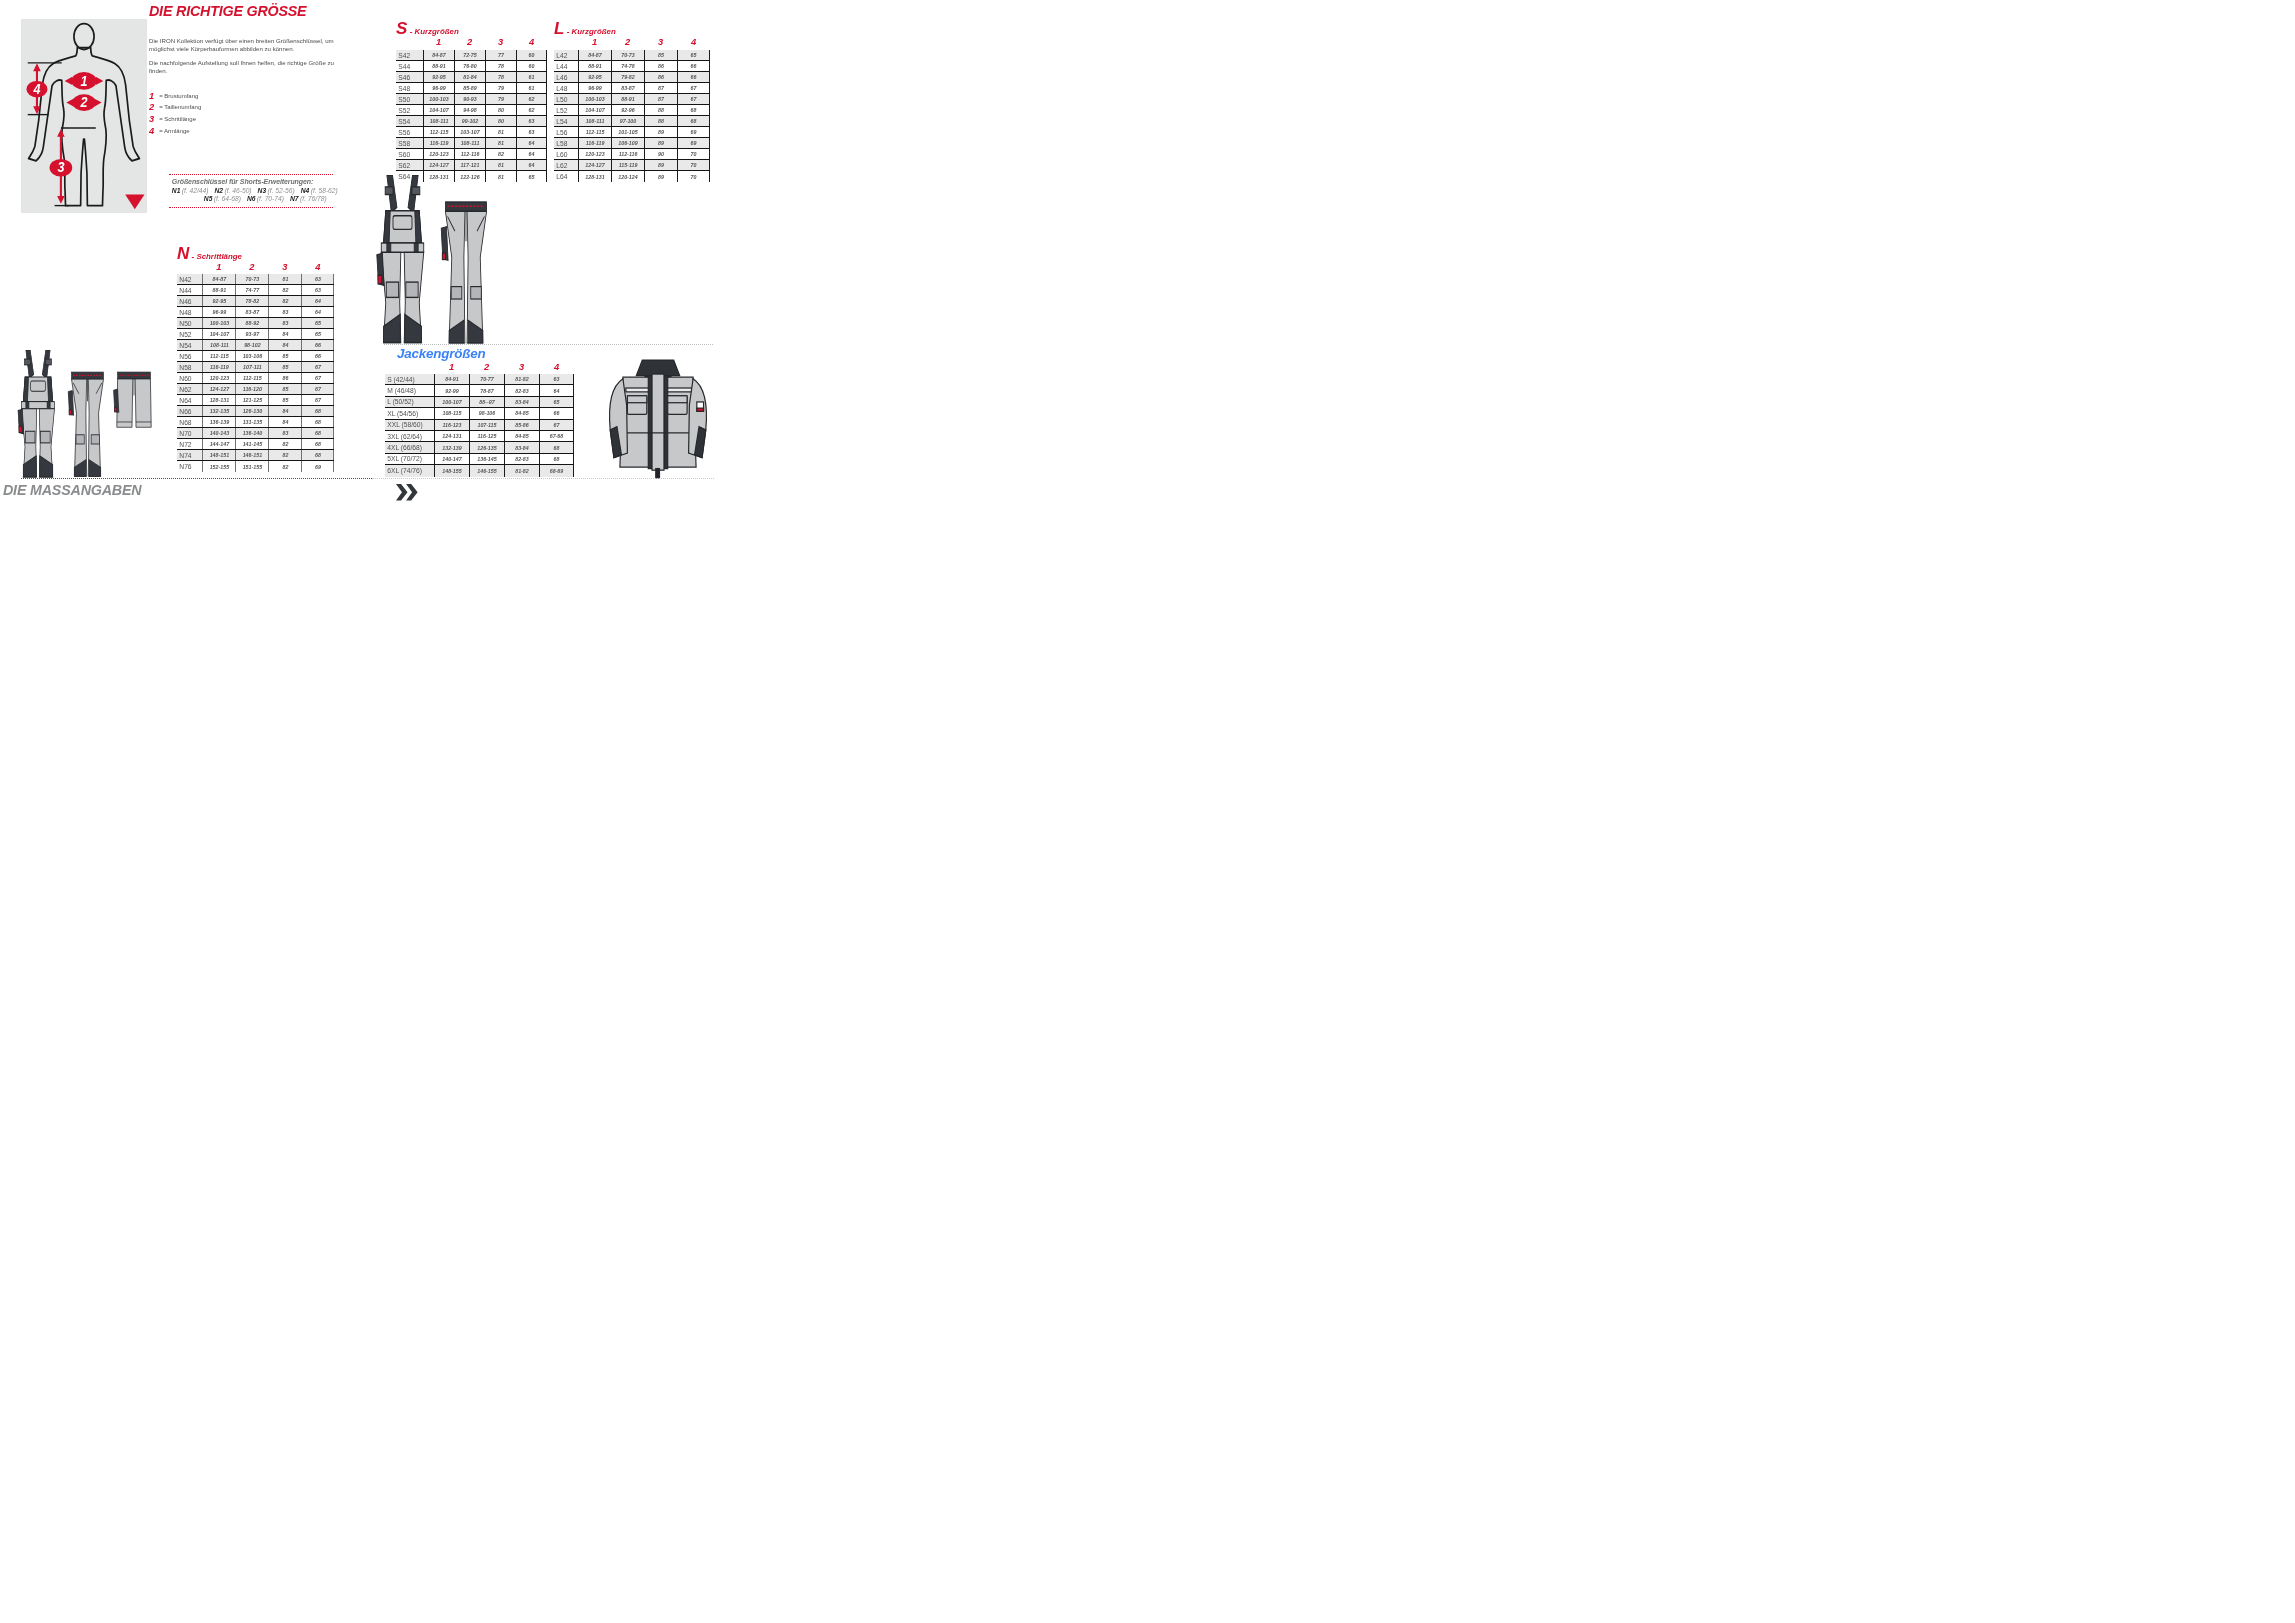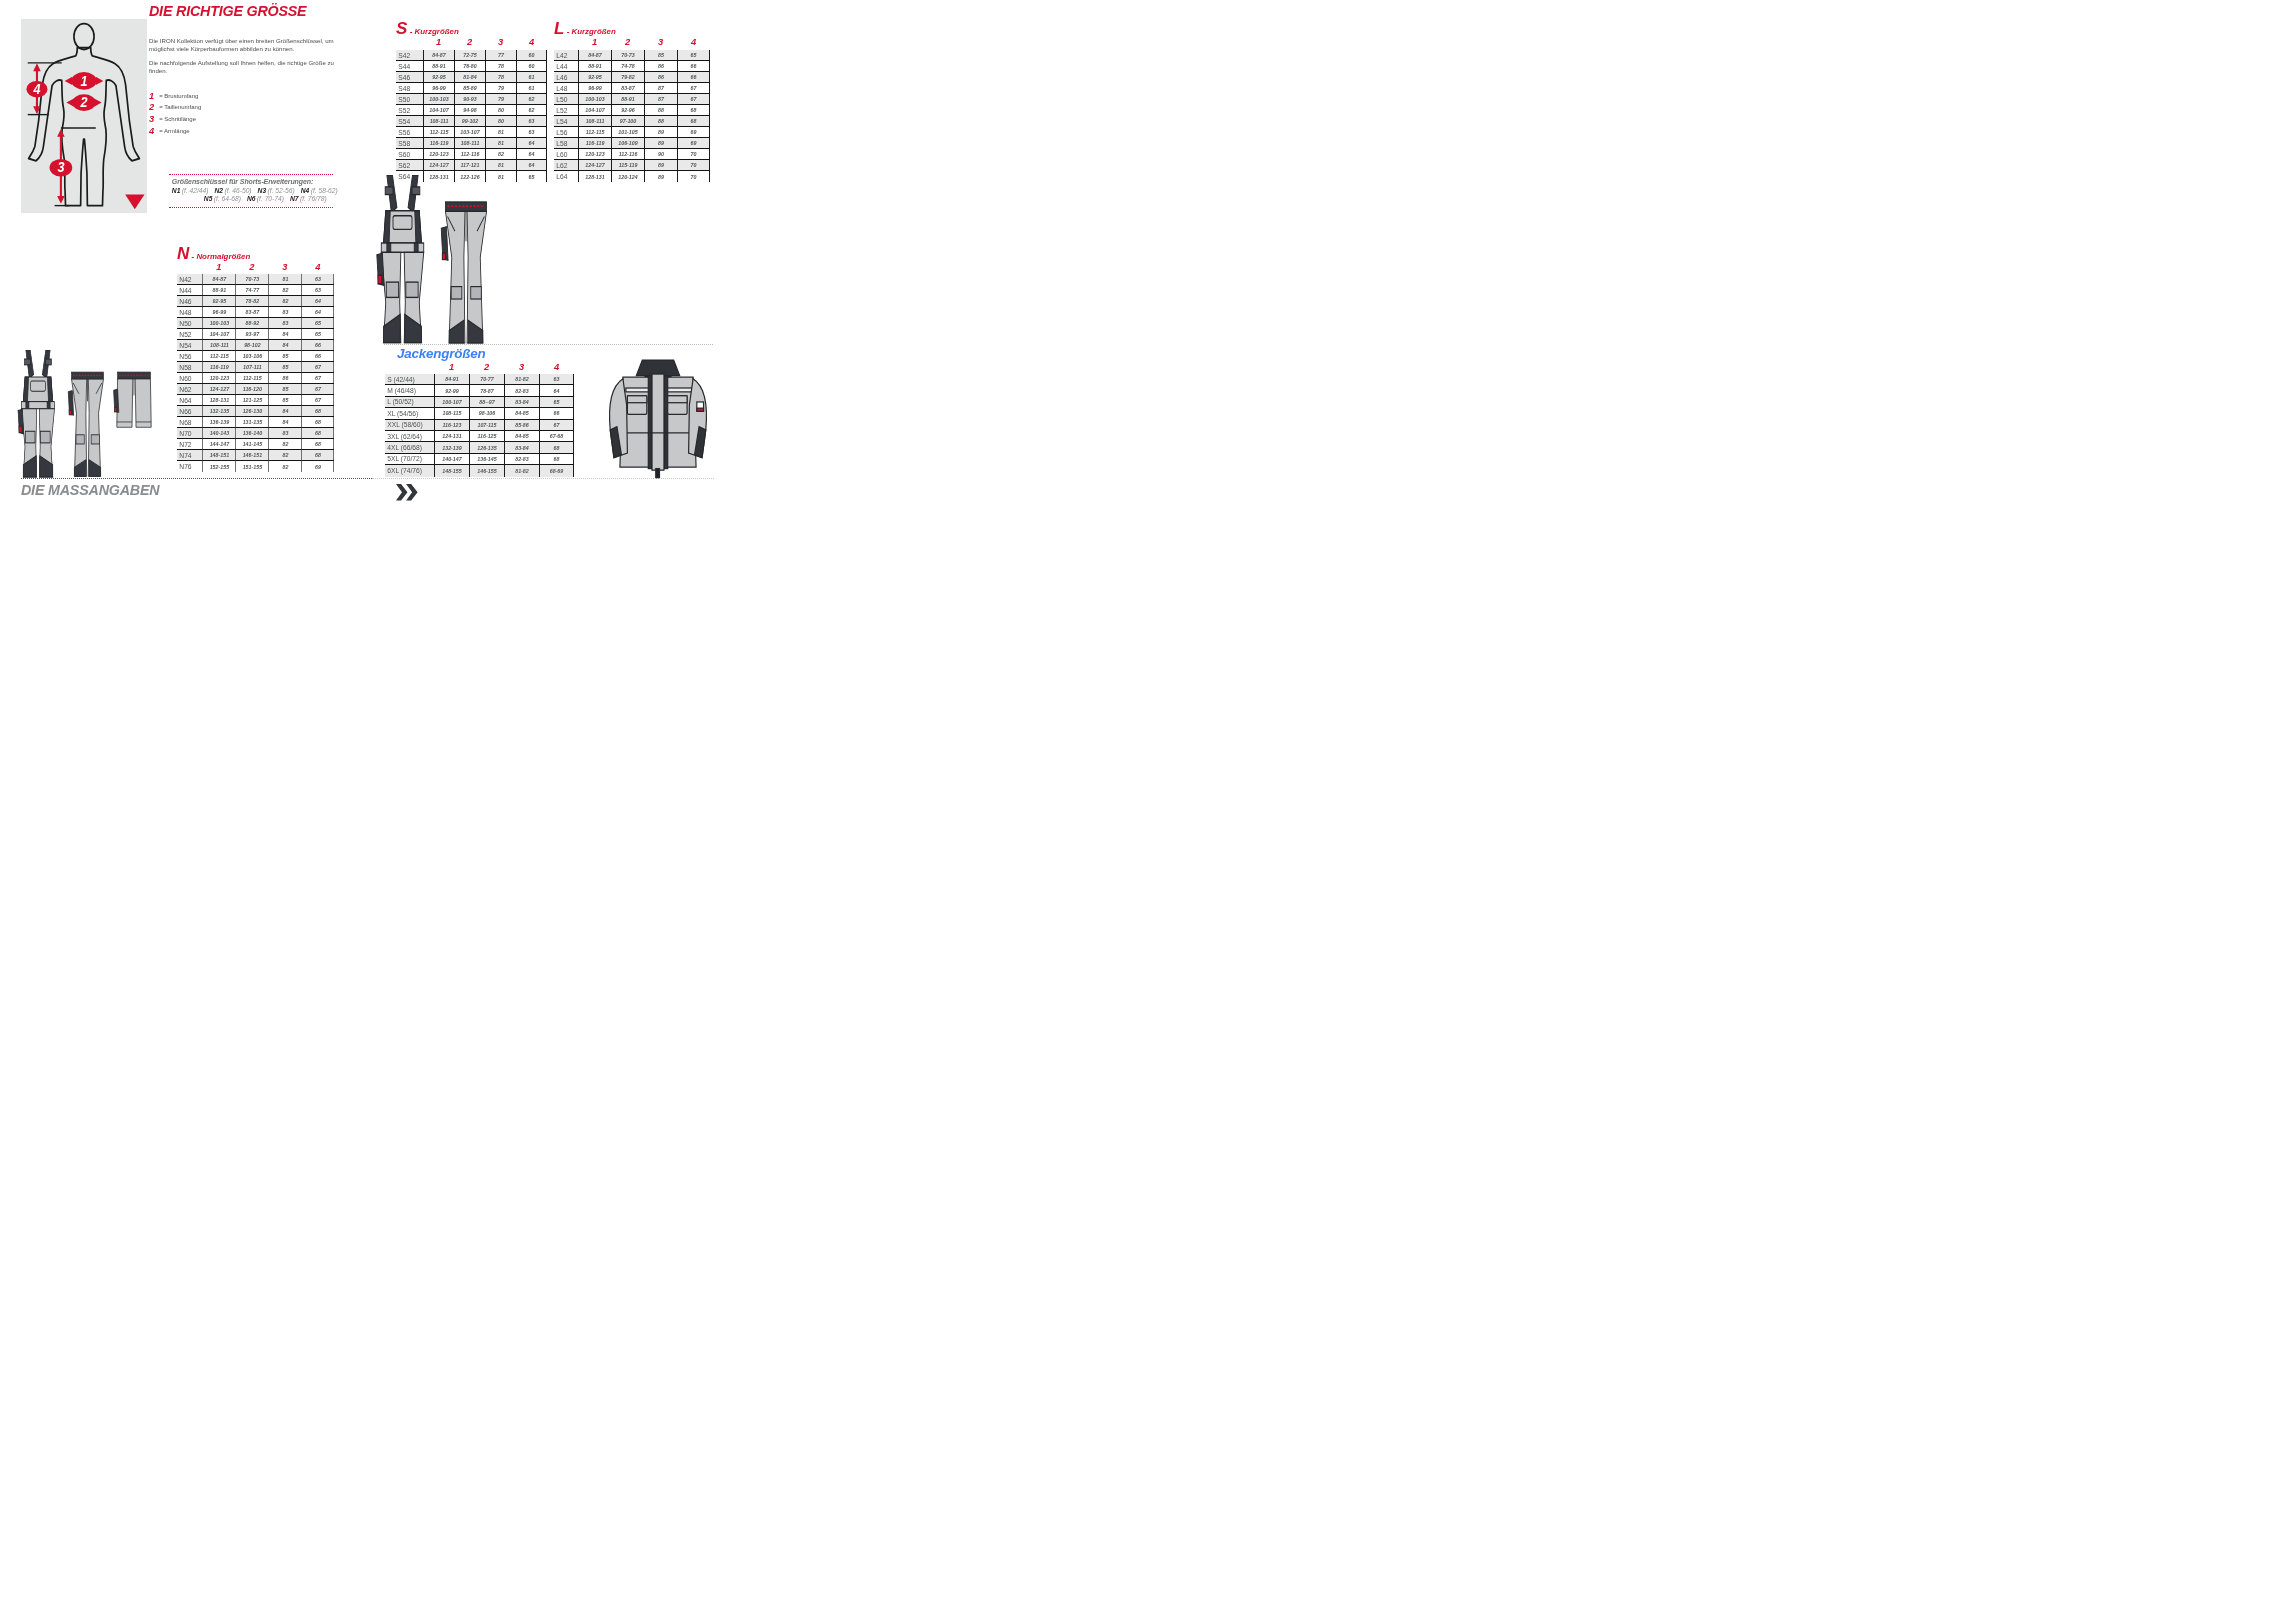--- a/index.html
+++ b/index.html
@@ -49,21 +49,21 @@
   .tcell  { display:flex; align-items:center; justify-content:center; font-size:5.3px; font-weight:bold;
             font-style:italic; color:#55575a; border-left:0.9px solid var(--vl); }
   .tcell:last-child { border-right:0.9px solid var(--vl); }
 
   
   .dots { position:absolute; height:0; }
   .dots-jacket { left:384px; top:344px; width:329px; border-top:1.9px dotted #bcbdbe; }
   .dots-bottom-dark { left:21px; top:478px; width:351px; border-top:1.9px dotted #4e5052; }
   .dots-bottom-light { left:372px; top:478px; width:342px; border-top:1.9px dotted #c9cacb; }
 
-  .footer-title { position:absolute; left:21px; top:482px; font-size:14.3px; font-weight:bold; font-style:italic;
+  .footer-title { position:absolute; left:3px; top:482px; font-size:14.3px; font-weight:bold; font-style:italic;
                   color:#8a8c8e; letter-spacing:-0.2px; }
 
   .chevrons { position:absolute; left:396px; top:484px; }
 
   
   .garment { position:absolute; }
   svg text { font-family:"Liberation Sans", sans-serif; }
 </style>
 </head>
 <body>
@@ -422,21 +422,21 @@
       <div class="trow odd">
         <div class="tlabel">L64</div>
         <div class="tcell">128-131</div>
         <div class="tcell">120-124</div>
         <div class="tcell">89</div>
         <div class="tcell">70</div>
       </div>
     </div>
 
   <div class="tbl-title" style="left:177px; top:244px;">
-    <span class="big">N</span><span class="sub">- Normalgrößen</span>
+    <span class="big">N</span><span class="sub">- Schrittlänge</span>
   </div>
   <div class="tcols" id="cols-n" style="left:177px; top:262px; --lw:25.4px; --cw:33px;">
       <span></span>
       <span>1</span>
       <span>2</span>
       <span>3</span>
       <span>4</span>
     </div>
   <div class="size-table" id="table-n" style="left:177px; top:274px; --lw:25.4px; --cw:33px; --rh:11px; --vl:#6f7173;">
       <div class="trow even">

